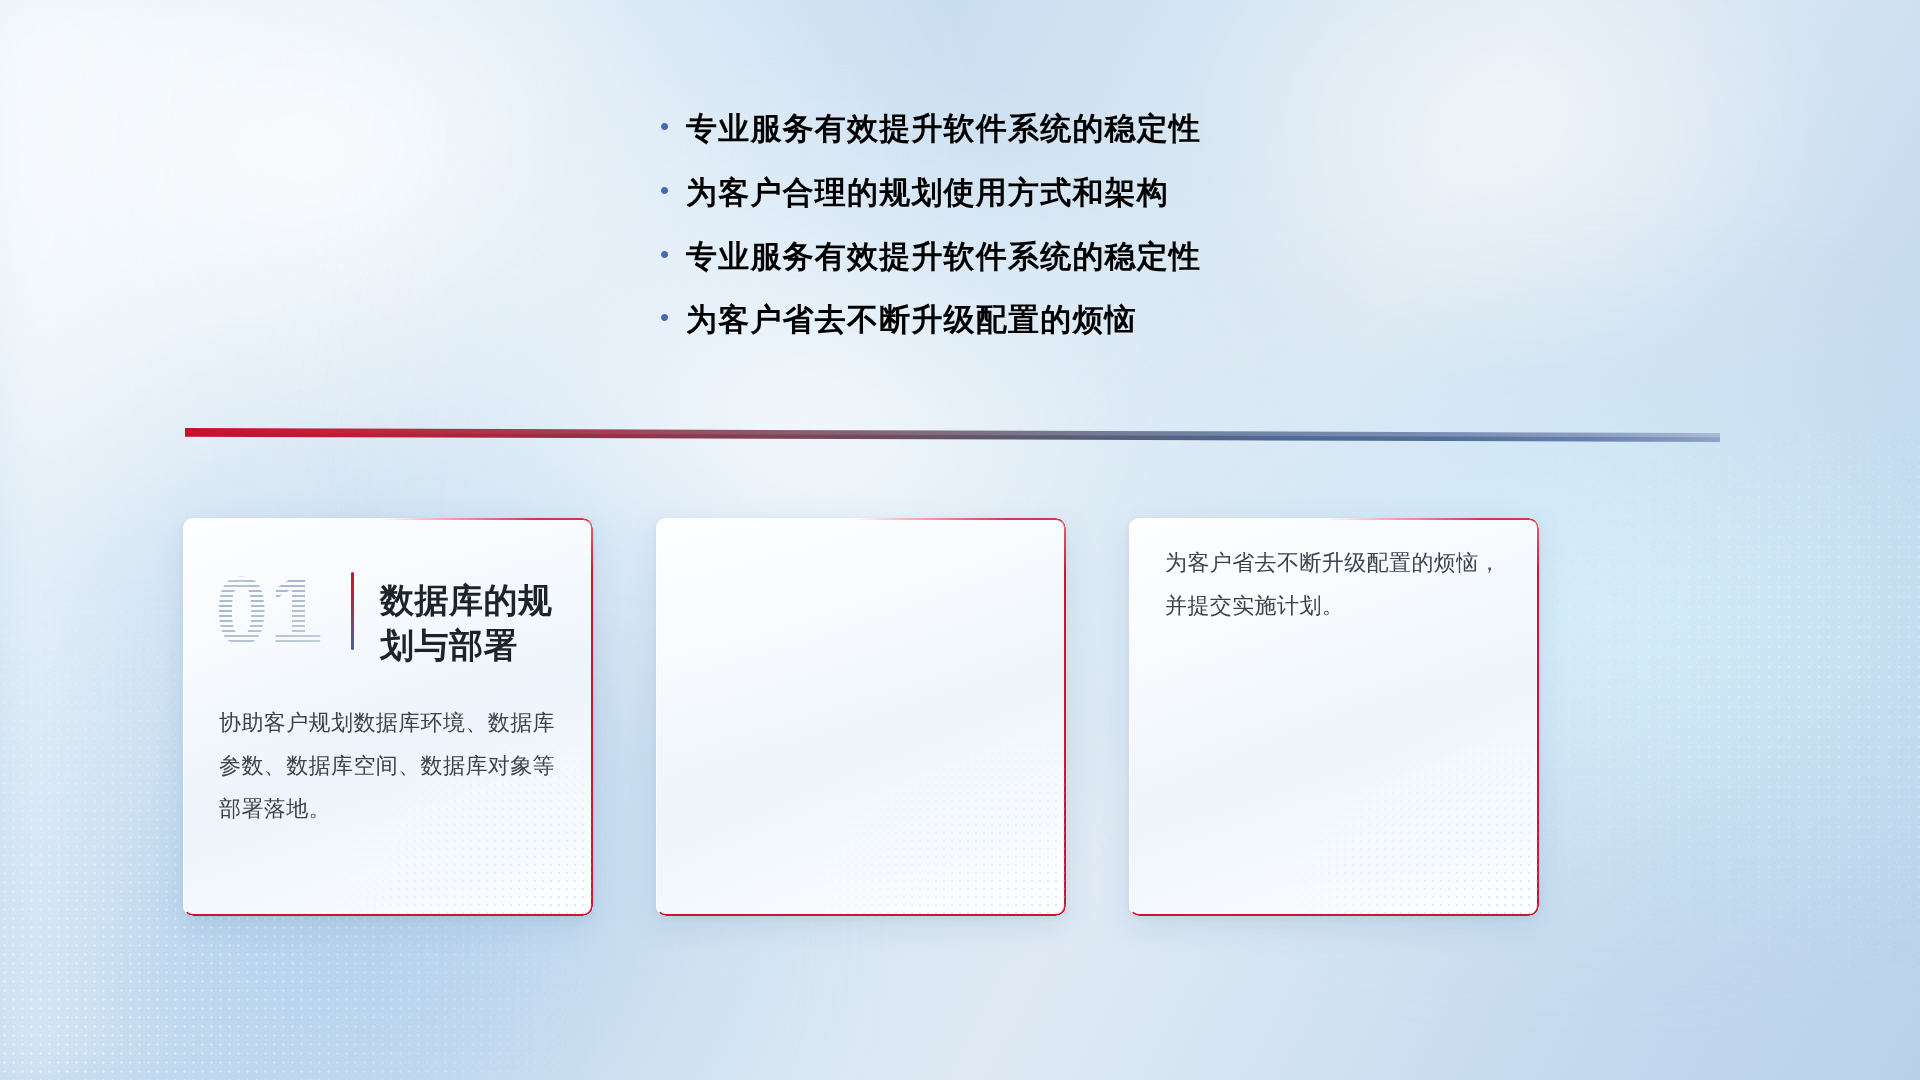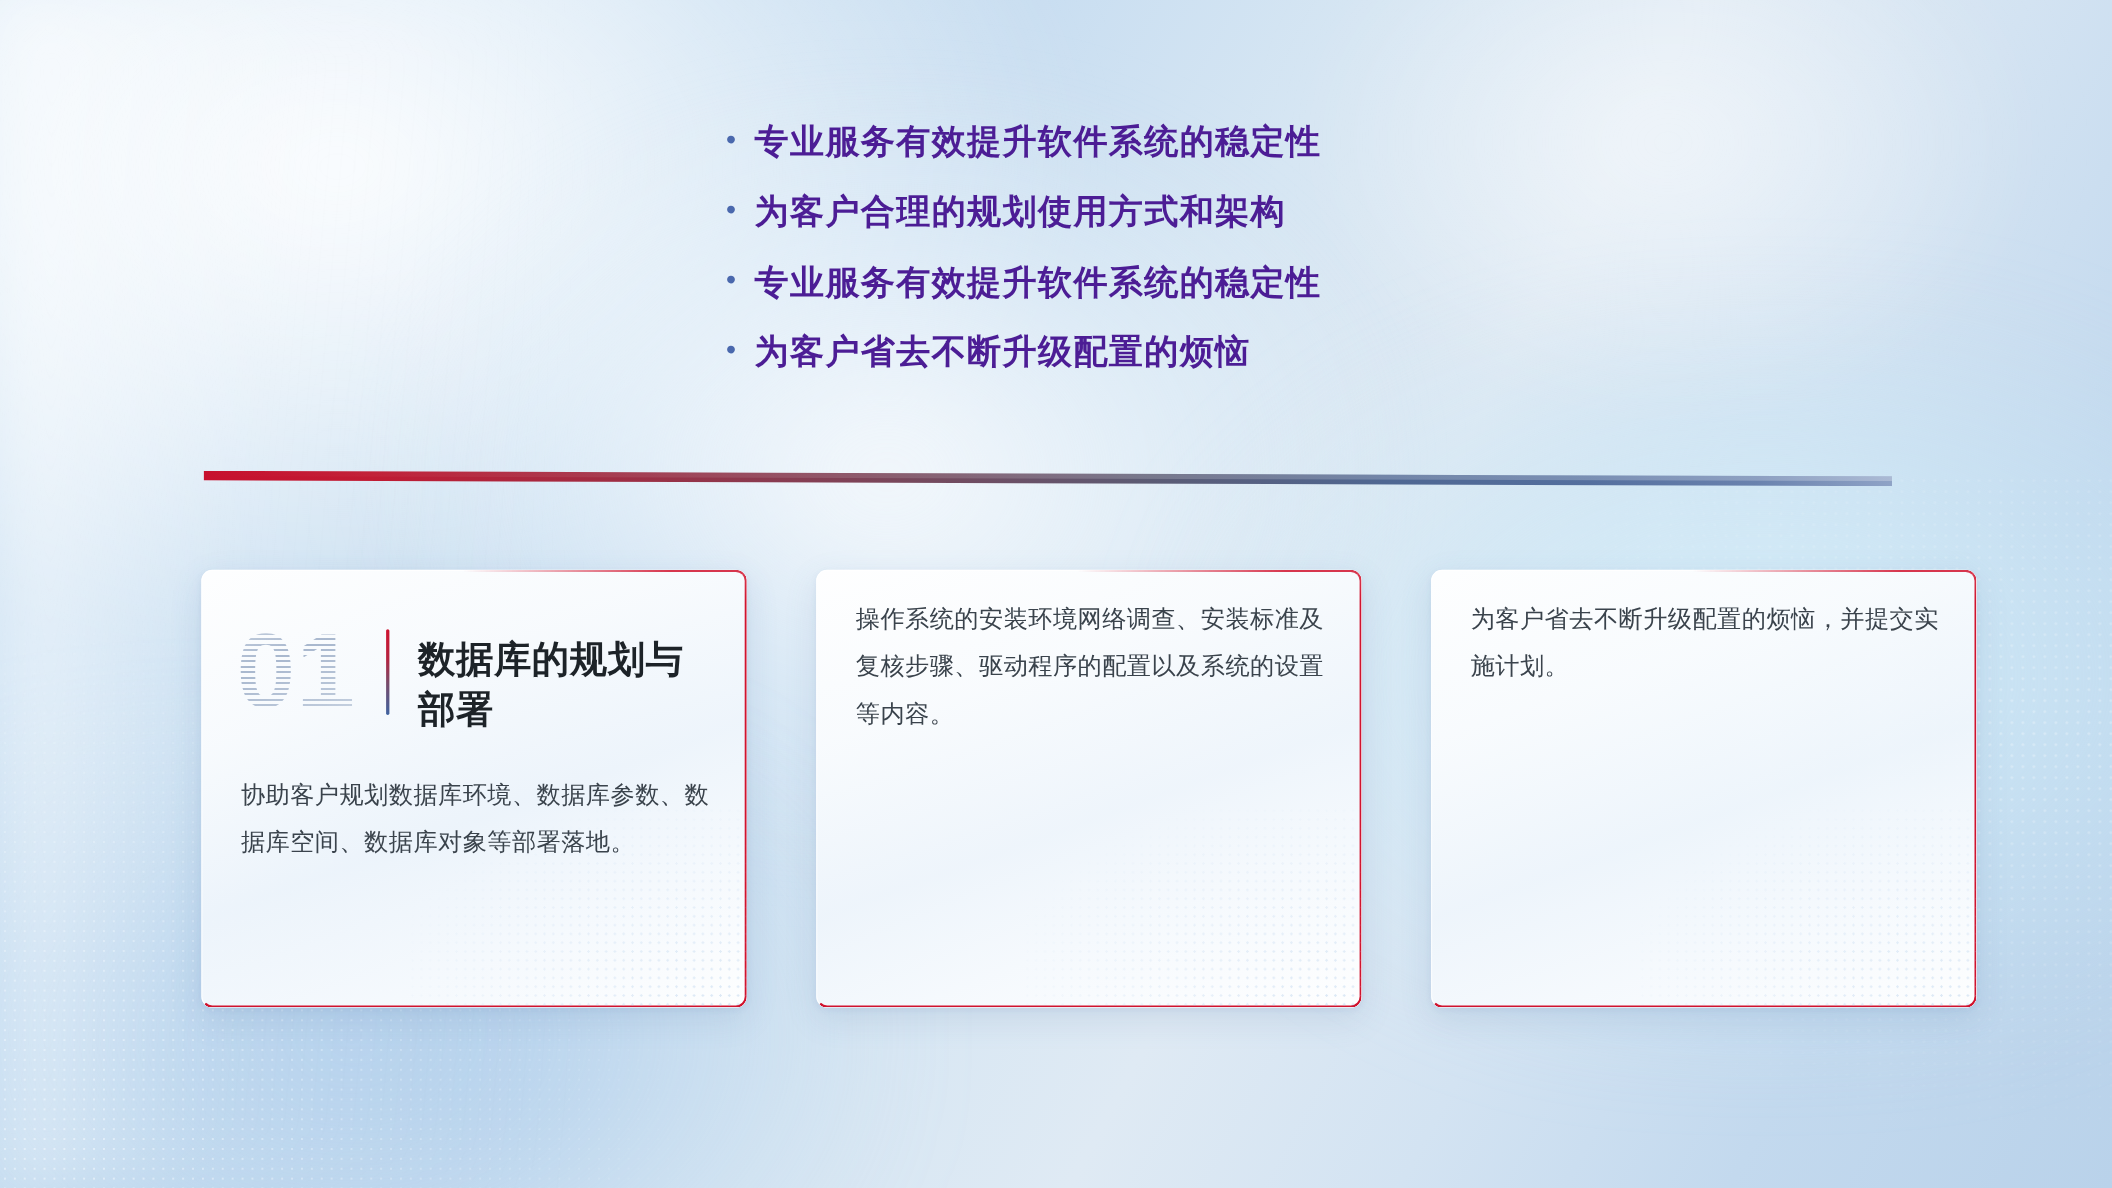--- a/index.html
+++ b/index.html
@@ -84,21 +84,21 @@
     margin-bottom:25px;
   }
   .bullet-dot{
     width:26px;flex:0 0 26px;
     color:#4a68ad;font-size:26px;line-height:1;
     transform:translateY(-4px);
   }
   .bullet-text{
     font-size:31px;
     font-weight:700;
-    color:#4c1d95;
+    color:#000000;
     letter-spacing:1.2px;
     line-height:1.25;
     white-space:nowrap;
   }
 
   
   .divider{
     position:absolute;left:185px;top:428px;width:1535px;height:14px;
   }
   .divider-shape{
@@ -124,21 +124,21 @@
     opacity:.5;
   }
 
   
   .cards{
     position:absolute;left:183px;top:518px;
     display:flex;gap:63px;
   }
   .card{
     position:relative;
-    width:496px;height:398px;
+    width:410px;height:398px;
     border-radius:10px;
     background:linear-gradient(160deg,
       rgba(255,255,255,.96) 0%,
       rgba(250,252,254,.94) 28%,
       rgba(240,246,252,.92) 55%,
       rgba(248,251,254,.95) 78%,
       rgba(255,255,255,.97) 100%);
     box-shadow:0 10px 30px rgba(79,112,160,.14), 0 2px 6px rgba(79,112,160,.08);
     overflow:hidden;
   }
@@ -281,21 +281,20 @@
         <div class="card-title">数据库的规划与部署</div>
       </div>
       <div class="card-body">协助客户规划数据库环境、数据库参数、数据库空间、数据库对象等部署落地。</div>
     </div>
 
     <div class="card">
       <div class="card-edge"></div>
       <div class="card-accent"></div>
       <div class="card-accent-top"></div>
       <div class="card-dots"></div>
-      <div class="card-body">操作系统的安装环境网络调查、安装标准及复核步骤、驱动程序的配置以及系统的设置等内容。</div>
     </div>
 
     <div class="card">
       <div class="card-edge"></div>
       <div class="card-accent"></div>
       <div class="card-accent-top"></div>
       <div class="card-dots"></div>
       <div class="card-body">为客户省去不断升级配置的烦恼，并提交实施计划。</div>
     </div>
 

